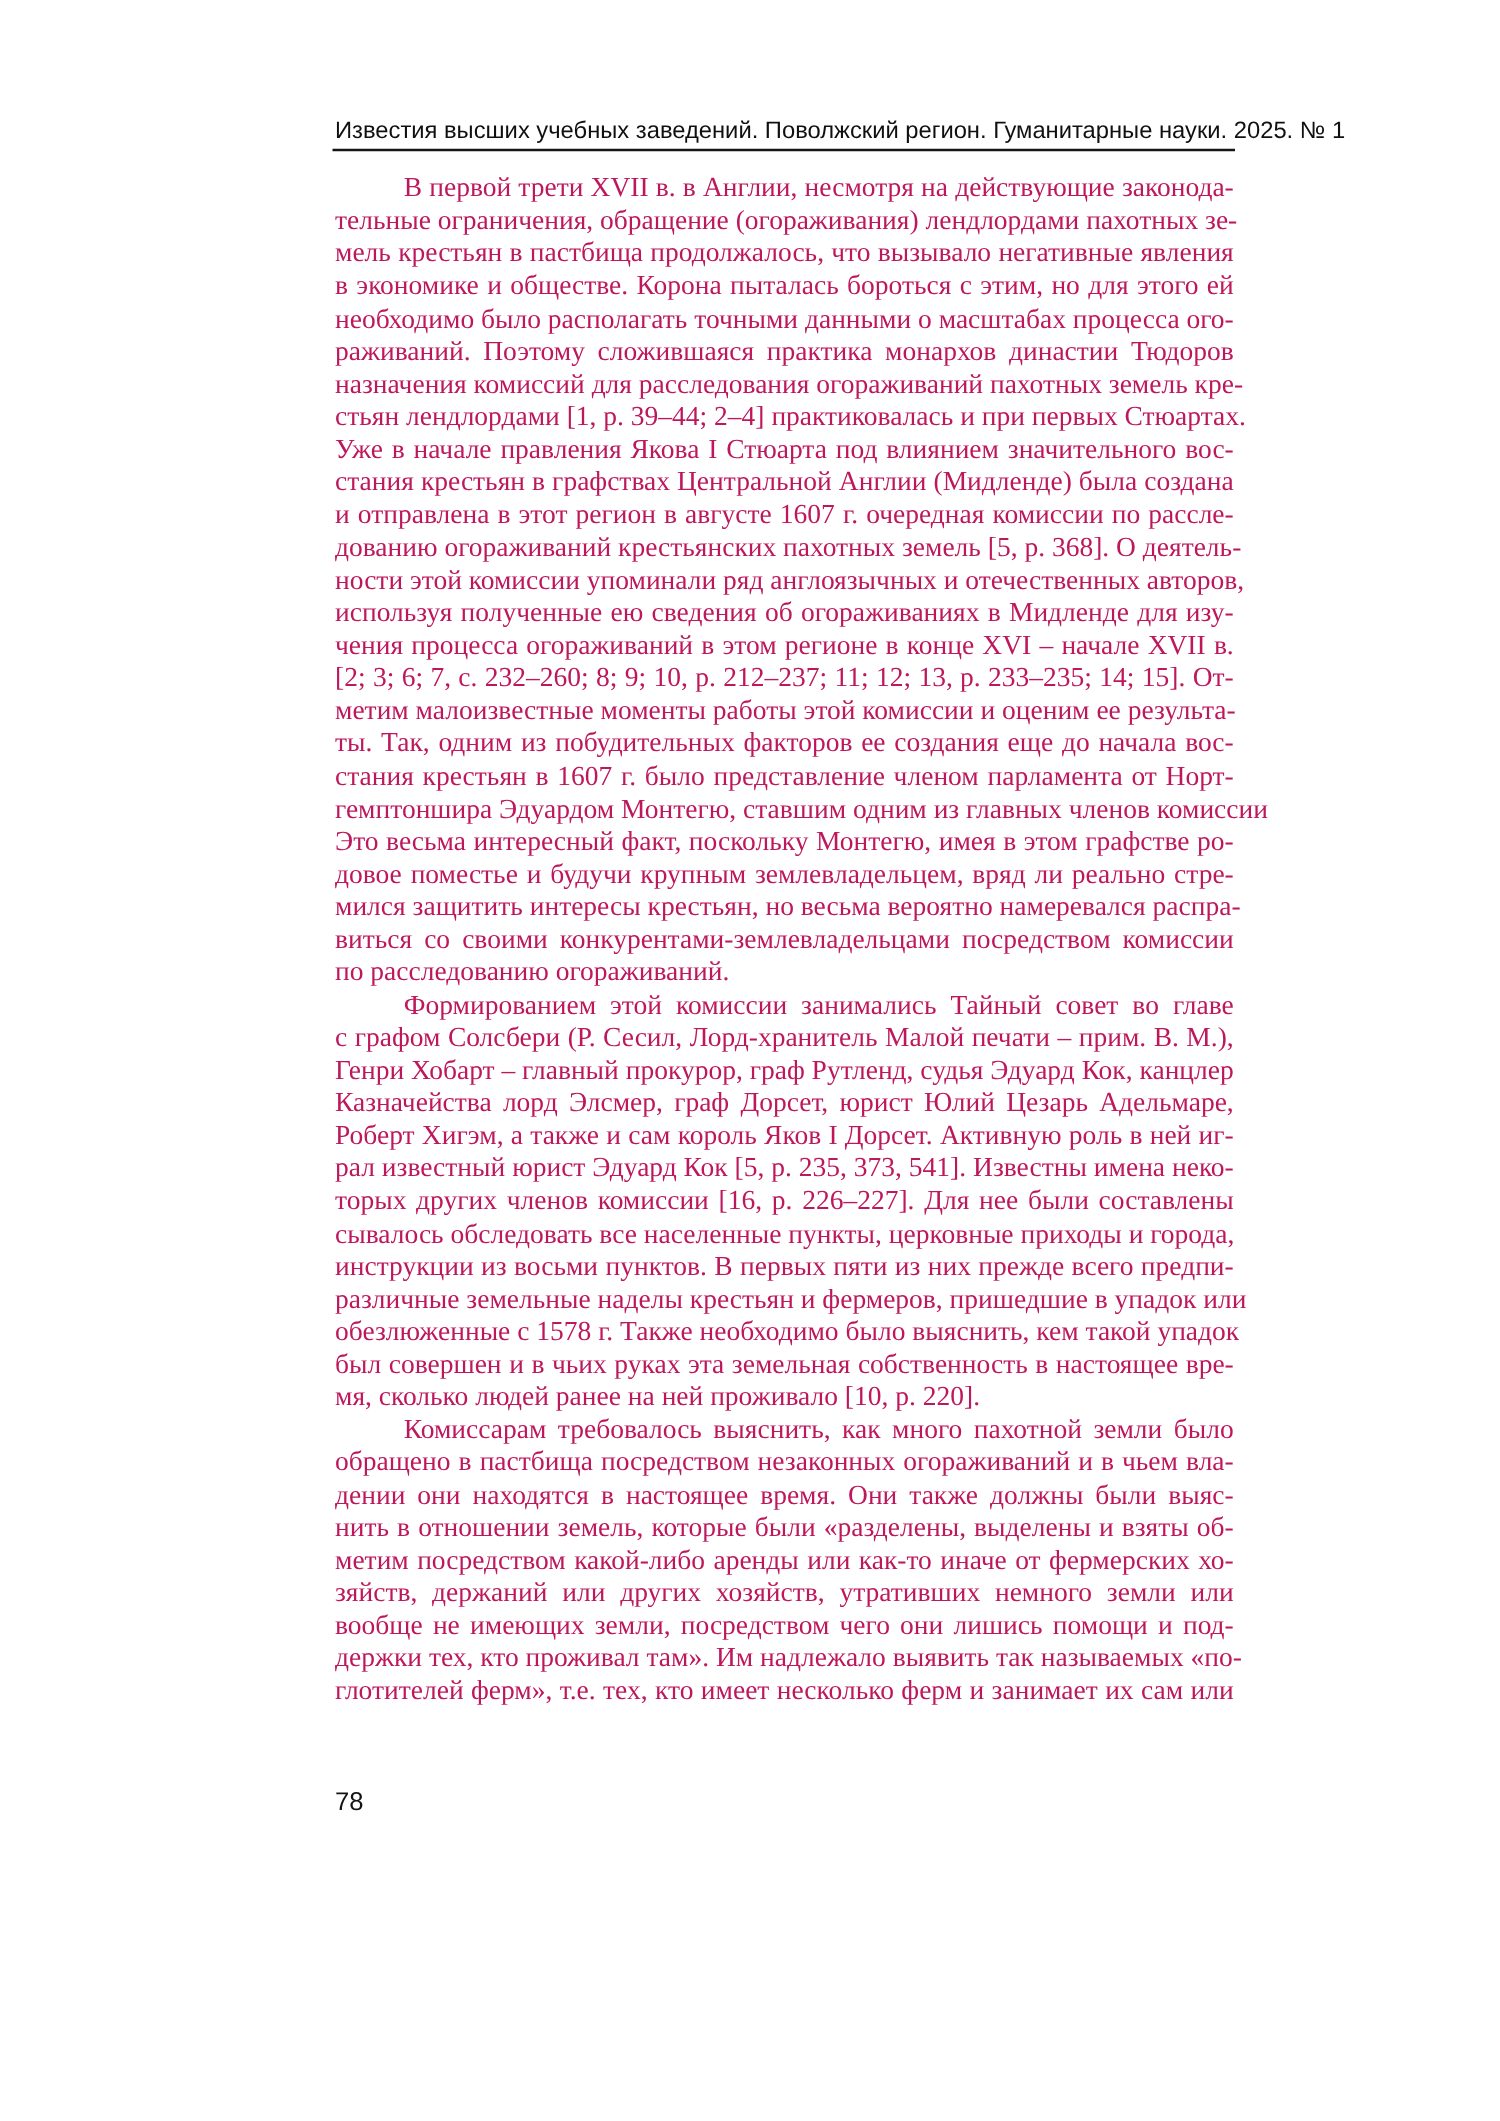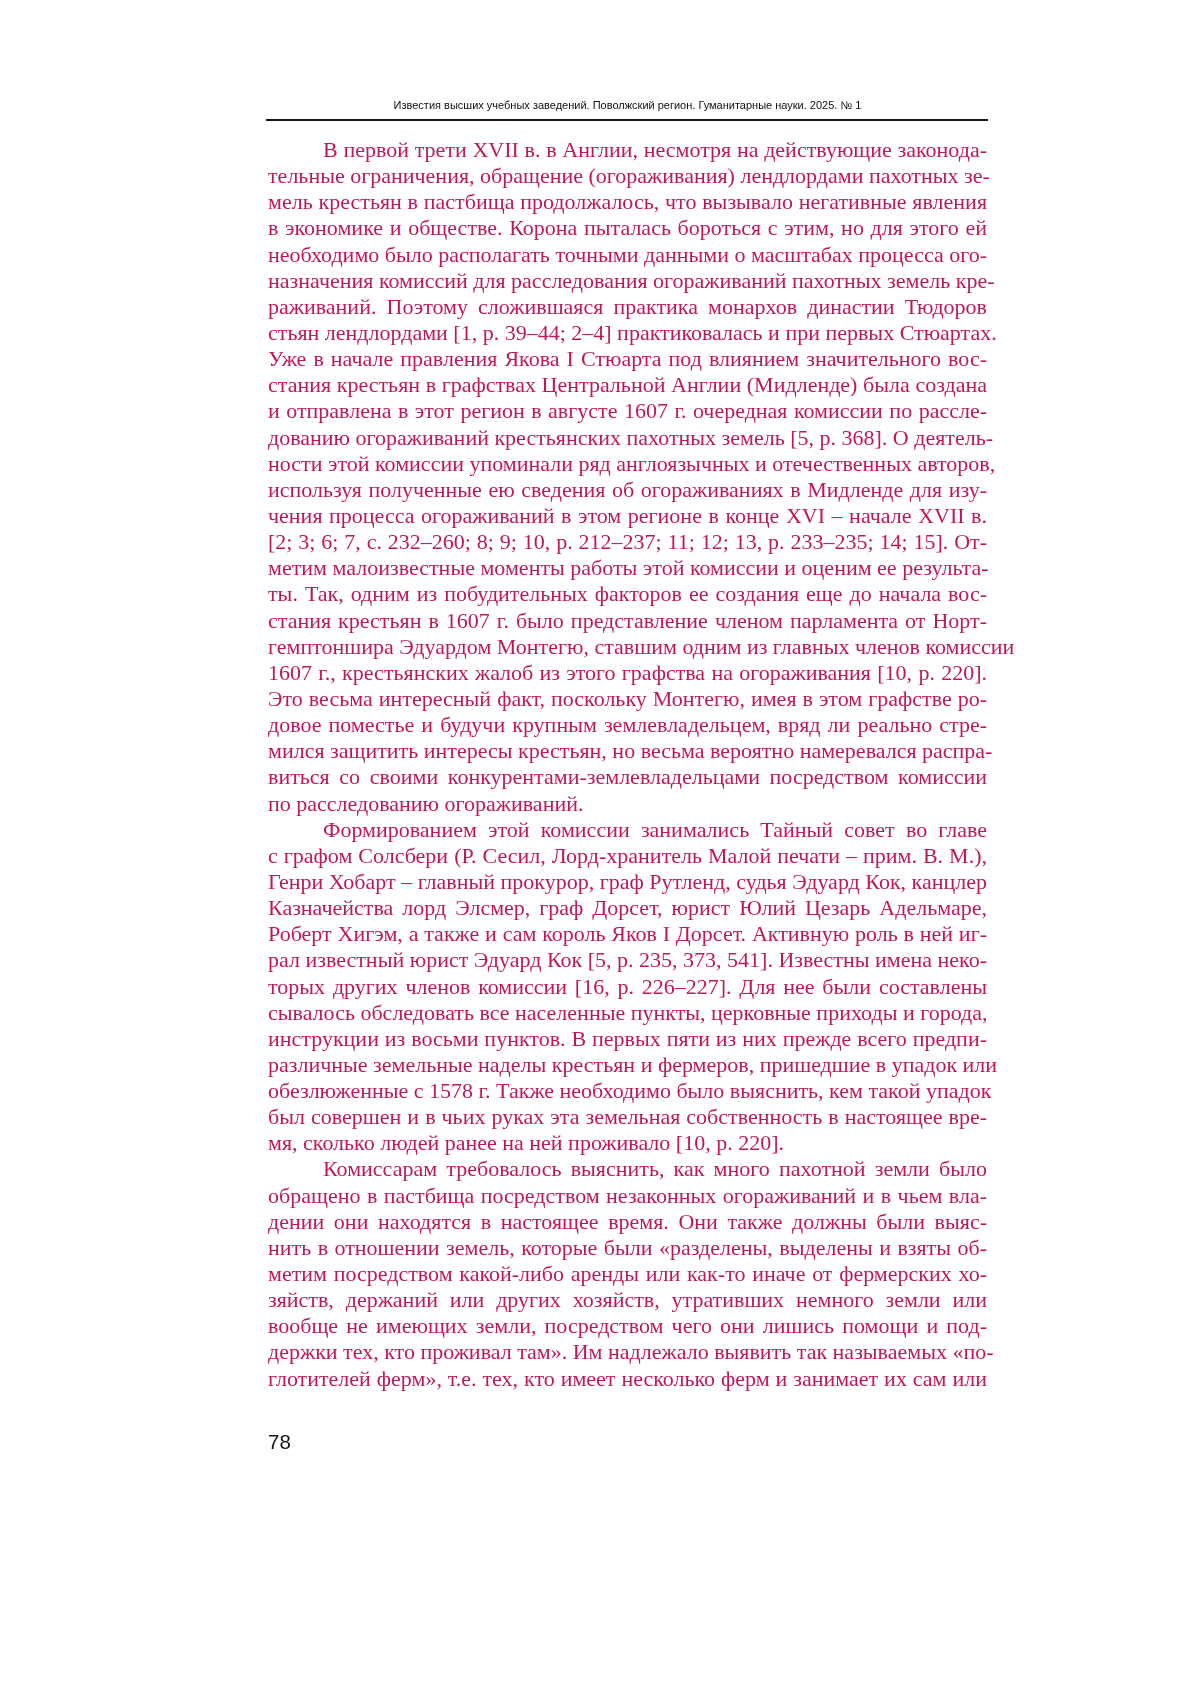--- a/index.html
+++ b/index.html
@@ -20,21 +20,21 @@
     width: 1200px; height: 1697px;
     background: #ffffff;
   }
   .running-head {
     position: absolute;
     left: 268px;
     top: 95px;
     width: 719px;
     text-align: center;
     font-family: "Liberation Sans", "DejaVu Sans", sans-serif;
-    font-size: 11px;
+    font-size: 19px;
     line-height: 20px;
     color: #101010;
     white-space: nowrap;
   }
   .head-rule {
     position: absolute;
     left: 266px;
     top: 119px;
     width: 722px;
     height: 2px;
@@ -75,36 +75,35 @@
 
 <div class="sheet">
   <div class="running-head">Известия высших учебных заведений. Поволжский регион. Гуманитарные науки. 2025. № 1</div>
   <div class="head-rule"></div>
   <div class="textblock" id="textblock">
       <div class="line indent">В первой трети XVII в. в Англии, несмотря на действующие законода-</div>
       <div class="line">тельные ограничения, обращение (огораживания) лендлордами пахотных зе-</div>
       <div class="line">мель крестьян в пастбища продолжалось, что вызывало негативные явления</div>
       <div class="line">в экономике и обществе. Корона пыталась бороться с этим, но для этого ей</div>
       <div class="line">необходимо было располагать точными данными о масштабах процесса ого-</div>
+      <div class="line">раживаний. Поэтому сложившаяся практика монархов династии Тюдоров</div>
       <div class="line">назначения комиссий для расследования огораживаний пахотных земель кре-</div>
-      <div class="line">раживаний. Поэтому сложившаяся практика монархов династии Тюдоров</div>
       <div class="line">стьян лендлордами [1, p. 39–44; 2–4] практиковалась и при первых Стюартах.</div>
       <div class="line">Уже в начале правления Якова I Стюарта под влиянием значительного вос-</div>
       <div class="line">стания крестьян в графствах Центральной Англии (Мидленде) была создана</div>
       <div class="line">и отправлена в этот регион в августе 1607 г. очередная комиссии по рассле-</div>
       <div class="line">дованию огораживаний крестьянских пахотных земель [5, p. 368]. О деятель-</div>
       <div class="line">ности этой комиссии упоминали ряд англоязычных и отечественных авторов,</div>
       <div class="line">используя полученные ею сведения об огораживаниях в Мидленде для изу-</div>
       <div class="line">чения процесса огораживаний в этом регионе в конце XVI – начале XVII в.</div>
       <div class="line">[2; 3; 6; 7, с. 232–260; 8; 9; 10, p. 212–237; 11; 12; 13, p. 233–235; 14; 15]. От-</div>
       <div class="line">метим малоизвестные моменты работы этой комиссии и оценим ее результа-</div>
       <div class="line">ты. Так, одним из побудительных факторов ее создания еще до начала вос-</div>
       <div class="line">стания крестьян в 1607 г. было представление членом парламента от Норт-</div>
       <div class="line">гемптоншира Эдуардом Монтегю, ставшим одним из главных членов комиссии</div>
-      <div class="line">1607 г., крестьянских жалоб из этого графства на огораживания [10, p. 220].</div>
       <div class="line">Это весьма интересный факт, поскольку Монтегю, имея в этом графстве ро-</div>
       <div class="line">довое поместье и будучи крупным землевладельцем, вряд ли реально стре-</div>
       <div class="line">мился защитить интересы крестьян, но весьма вероятно намеревался распра-</div>
       <div class="line">виться со своими конкурентами-землевладельцами посредством комиссии</div>
       <div class="line flush">по расследованию огораживаний.</div>
       <div class="line indent">Формированием этой комиссии занимались Тайный совет во главе</div>
       <div class="line"><span>с графом Солсбери (Р. Сесил, Лорд-хранитель Малой печати – </span><span class="it">прим. В. М.</span><span>),</span></div>
       <div class="line">Генри Хобарт – главный прокурор, граф Рутленд, судья Эдуард Кок, канцлер</div>
       <div class="line">Казначейства лорд Элсмер, граф Дорсет, юрист Юлий Цезарь Адельмаре,</div>
       <div class="line">Роберт Хигэм, а также и сам король Яков I Дорсет. Активную роль в ней иг-</div>

